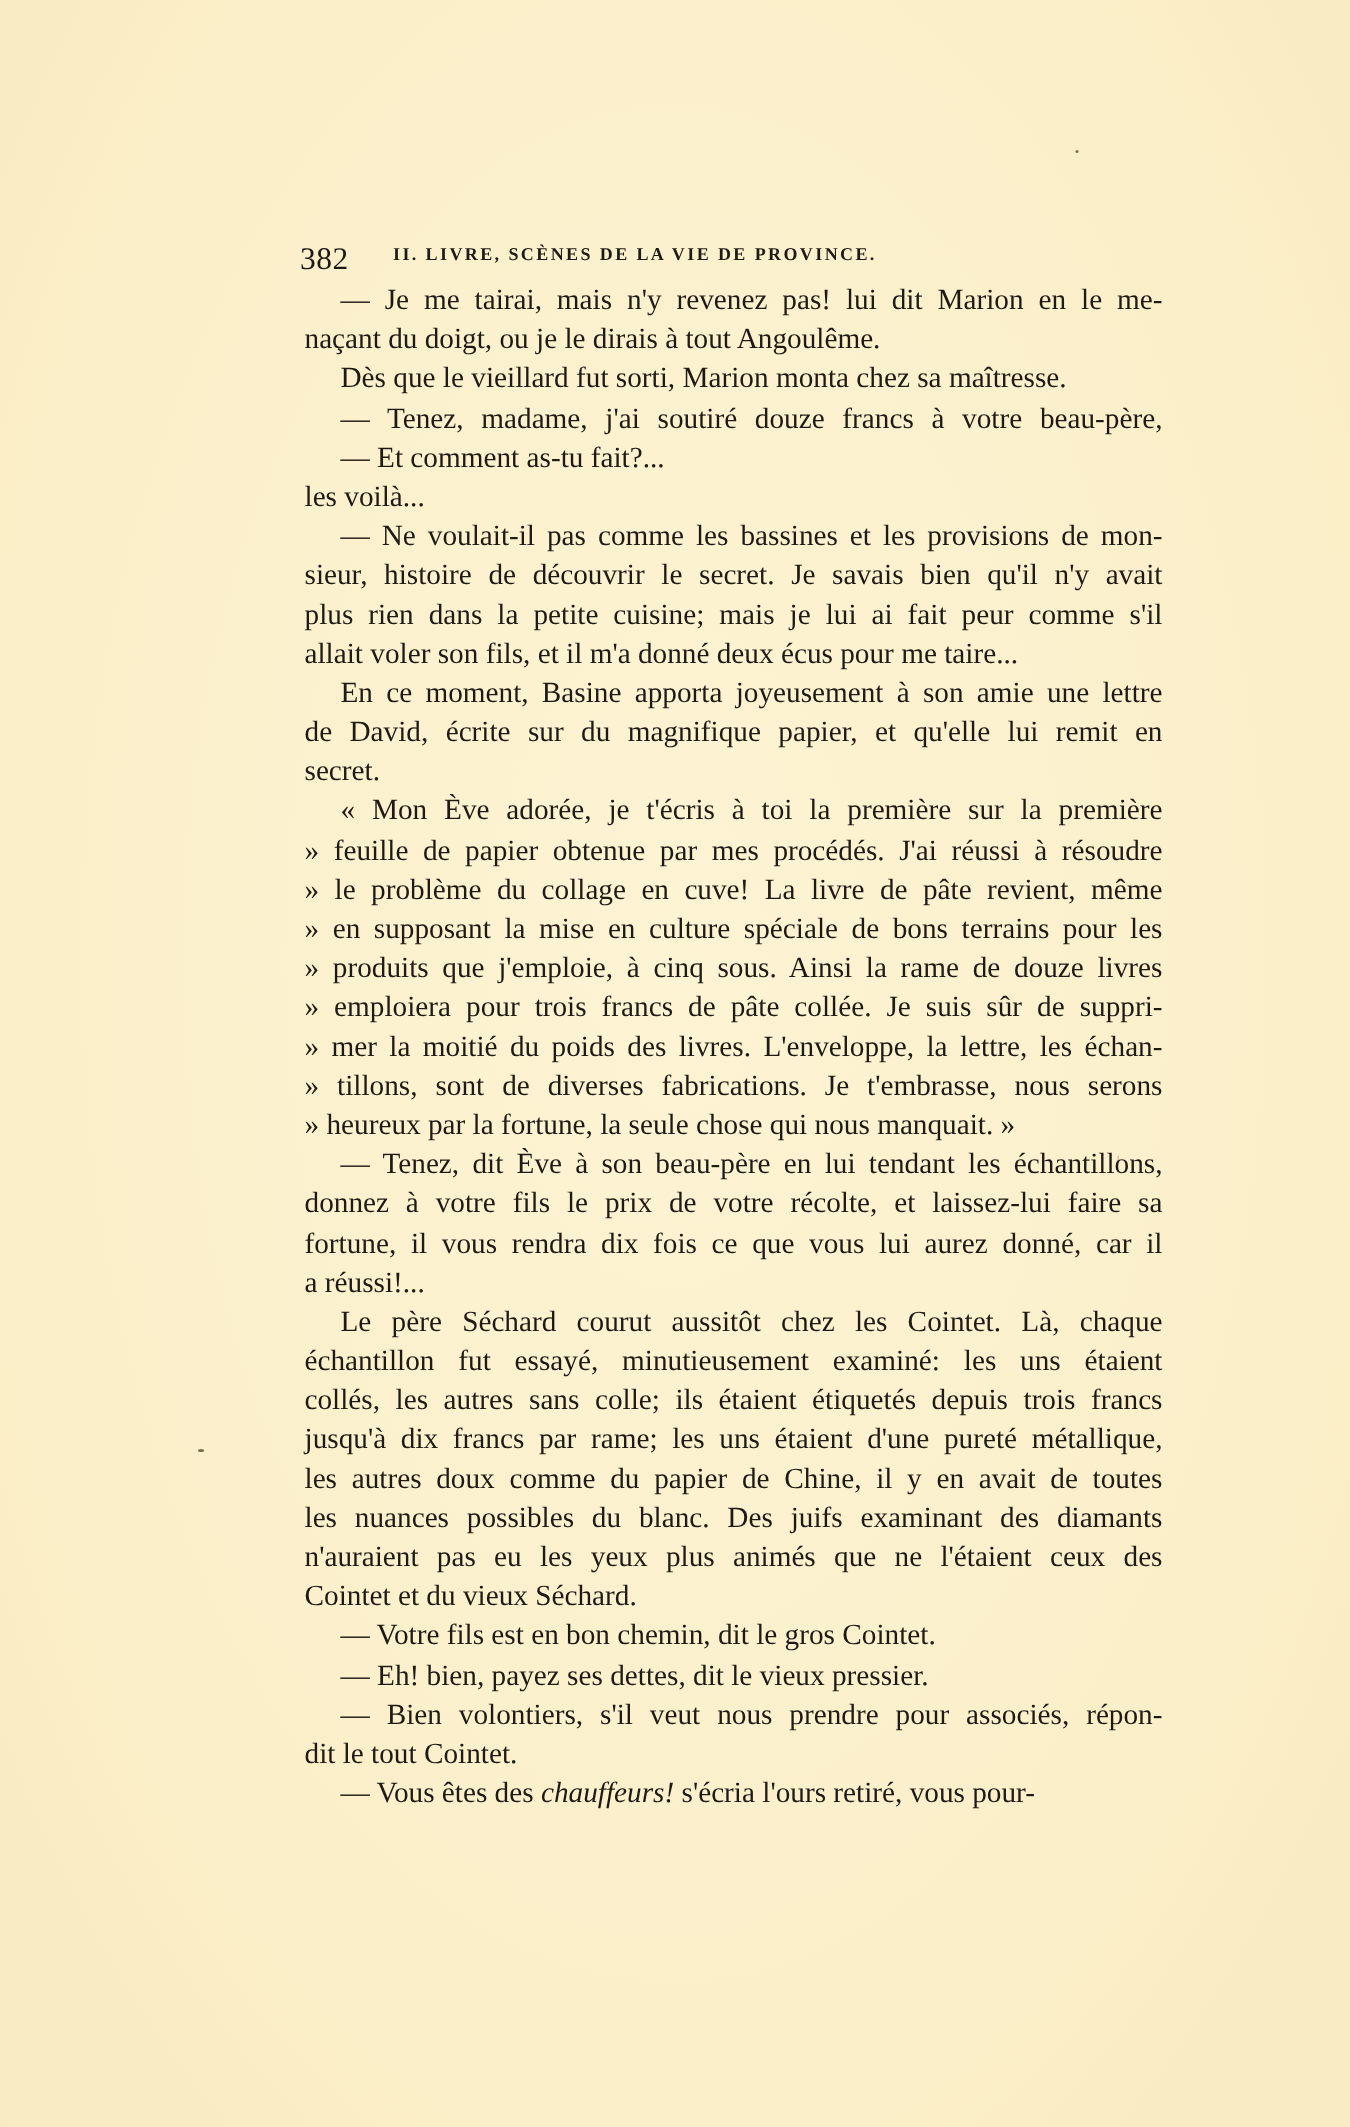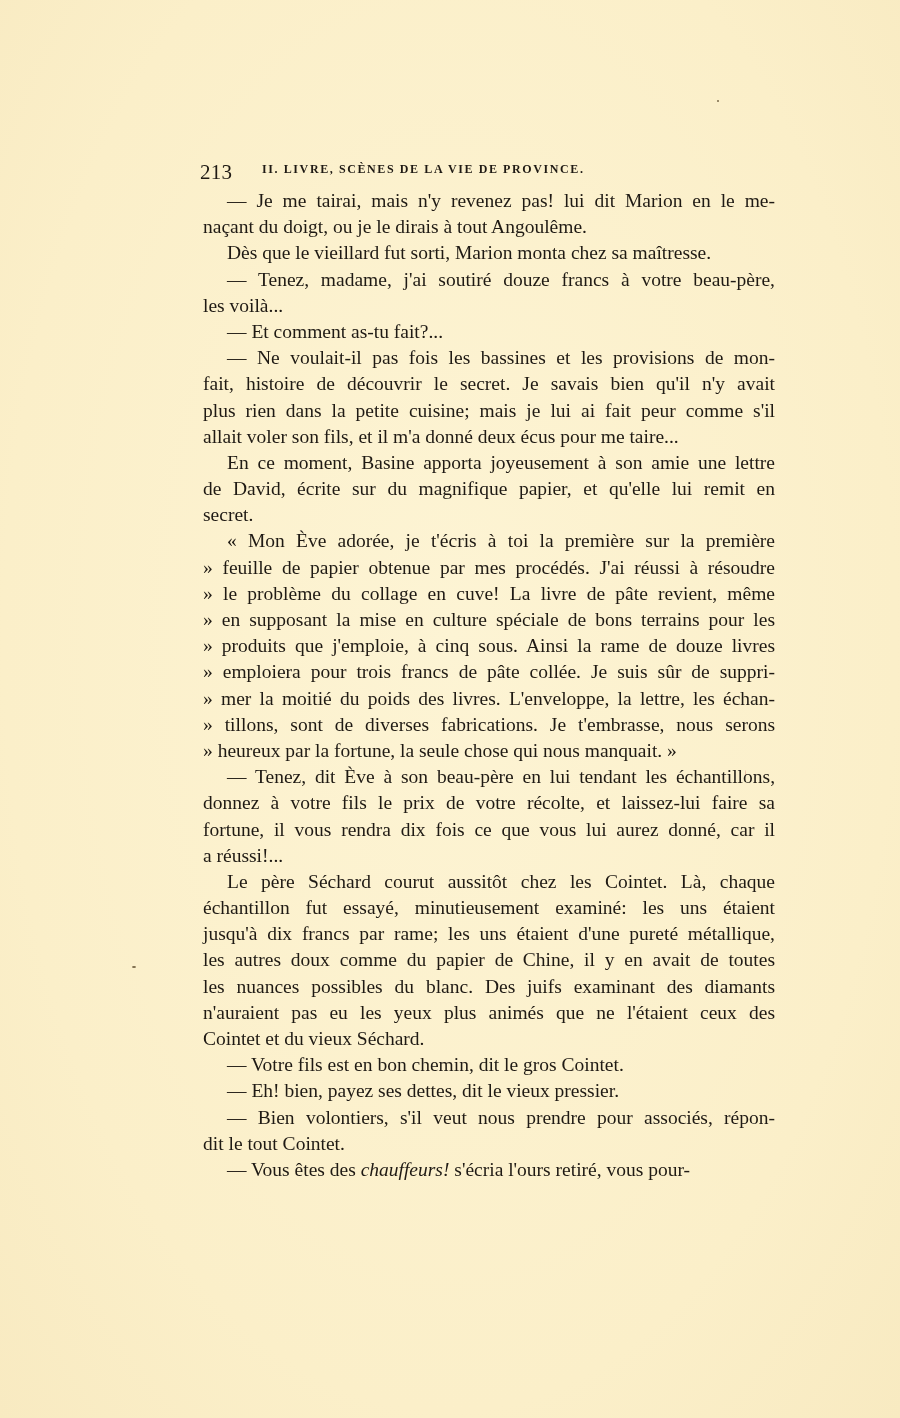--- a/index.html
+++ b/index.html
@@ -78,54 +78,55 @@
 
 <div class="page">
 
   <div class="specks">
     <span style="left:717px;top:100px;width:2px;height:2px;"></span>
     <span style="left:132px;top:966px;width:4px;height:2px;"></span>
     <span style="left:745px;top:770px;width:1px;height:6px;background:#e8b9a0;"></span>
   </div>
 
   <div class="header">
-    <span class="page-number">213</span>
+    <span class="page-number">382</span>
     <span class="running-title">II. LIVRE, SCÈNES DE LA VIE DE PROVINCE.</span>
   </div>
 
   <div class="body-text">
     <div id="lines-container">
         <div class="line indent">— Je me tairai, mais n'y revenez pas! lui dit Marion en le me-</div>
         <div class="line last">naçant du doigt, ou je le dirais à tout Angoulême.</div>
         <div class="line indent last">Dès que le vieillard fut sorti, Marion monta chez sa maîtresse.</div>
         <div class="line indent">— Tenez, madame, j'ai soutiré douze francs à votre beau-père,</div>
+        <div class="line indent last">— Et comment as-tu fait?...</div>
         <div class="line last">les voilà...</div>
-        <div class="line indent last">— Et comment as-tu fait?...</div>
-        <div class="line indent">— Ne voulait-il pas fois les bassines et les provisions de mon-</div>
-        <div class="line">fait, histoire de découvrir le secret. Je savais bien qu'il n'y avait</div>
+        <div class="line indent">— Ne voulait-il pas comme les bassines et les provisions de mon-</div>
+        <div class="line">sieur, histoire de découvrir le secret. Je savais bien qu'il n'y avait</div>
         <div class="line">plus rien dans la petite cuisine; mais je lui ai fait peur comme s'il</div>
         <div class="line last">allait voler son fils, et il m'a donné deux écus pour me taire...</div>
         <div class="line indent">En ce moment, Basine apporta joyeusement à son amie une lettre</div>
         <div class="line">de David, écrite sur du magnifique papier, et qu'elle lui remit en</div>
         <div class="line last">secret.</div>
         <div class="line indent">« Mon Ève adorée, je t'écris à toi la première sur la première</div>
         <div class="line">» feuille de papier obtenue par mes procédés. J'ai réussi à résoudre</div>
         <div class="line">» le problème du collage en cuve! La livre de pâte revient, même</div>
         <div class="line">» en supposant la mise en culture spéciale de bons terrains pour les</div>
         <div class="line">» produits que j'emploie, à cinq sous. Ainsi la rame de douze livres</div>
         <div class="line">» emploiera pour trois francs de pâte collée. Je suis sûr de suppri-</div>
         <div class="line">» mer la moitié du poids des livres. L'enveloppe, la lettre, les échan-</div>
         <div class="line">» tillons, sont de diverses fabrications. Je t'embrasse, nous serons</div>
         <div class="line last">» heureux par la fortune, la seule chose qui nous manquait. »</div>
         <div class="line indent">— Tenez, dit Ève à son beau-père en lui tendant les échantillons,</div>
         <div class="line">donnez à votre fils le prix de votre récolte, et laissez-lui faire sa</div>
         <div class="line">fortune, il vous rendra dix fois ce que vous lui aurez donné, car il</div>
         <div class="line last">a réussi!...</div>
         <div class="line indent">Le père Séchard courut aussitôt chez les Cointet. Là, chaque</div>
         <div class="line">échantillon fut essayé, minutieusement examiné: les uns étaient</div>
+        <div class="line">collés, les autres sans colle; ils étaient étiquetés depuis trois francs</div>
         <div class="line">jusqu'à dix francs par rame; les uns étaient d'une pureté métallique,</div>
         <div class="line">les autres doux comme du papier de Chine, il y en avait de toutes</div>
         <div class="line">les nuances possibles du blanc. Des juifs examinant des diamants</div>
         <div class="line">n'auraient pas eu les yeux plus animés que ne l'étaient ceux des</div>
         <div class="line last">Cointet et du vieux Séchard.</div>
         <div class="line indent last">— Votre fils est en bon chemin, dit le gros Cointet.</div>
         <div class="line indent last">— Eh! bien, payez ses dettes, dit le vieux pressier.</div>
         <div class="line indent">— Bien volontiers, s'il veut nous prendre pour associés, répon-</div>
         <div class="line last">dit le tout Cointet.</div>
       </div>

